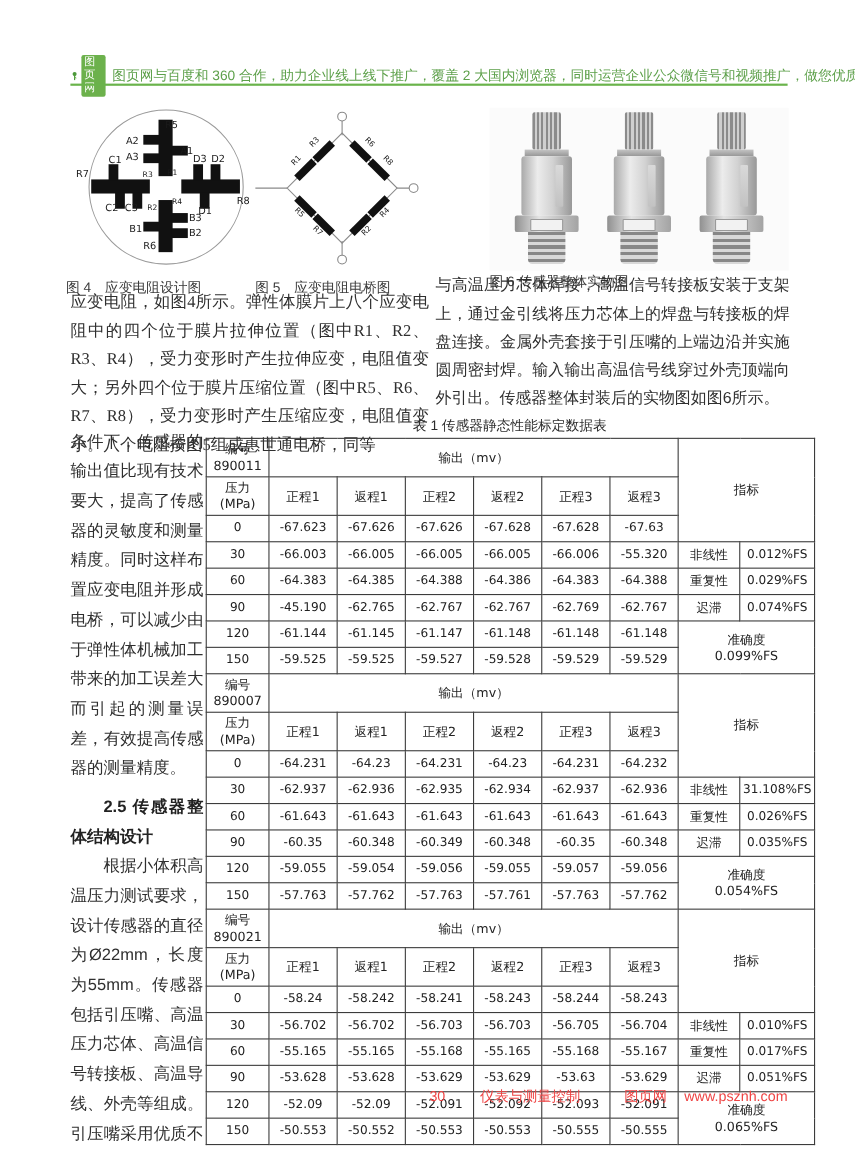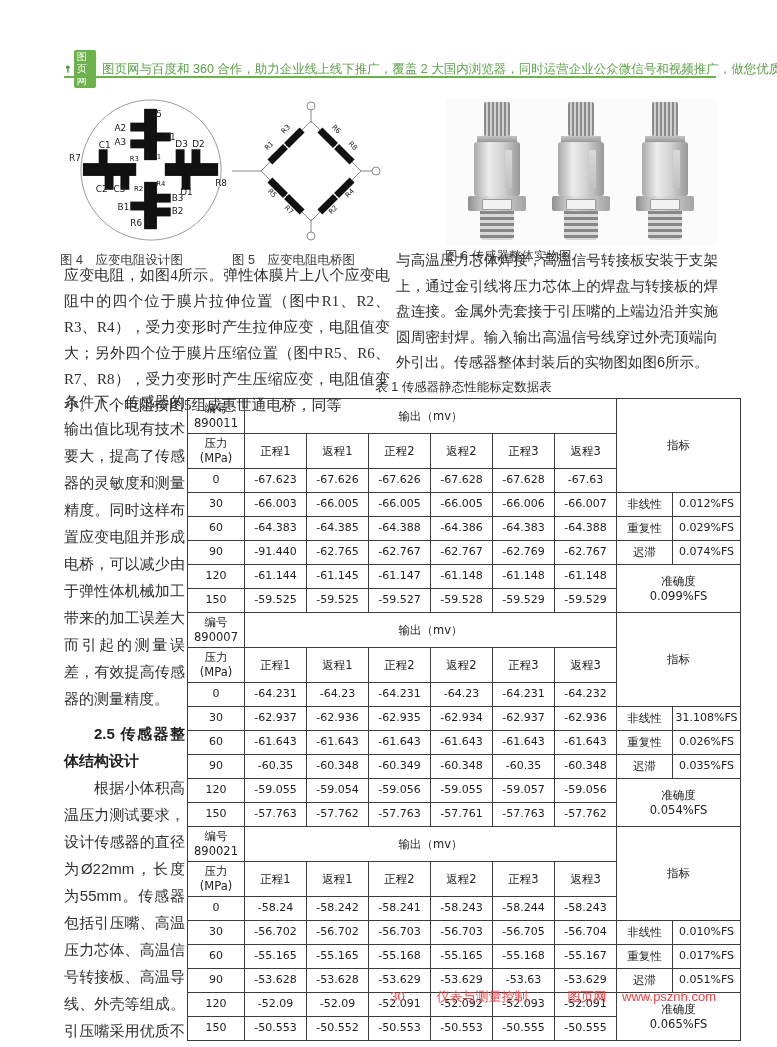--- a/index.html
+++ b/index.html
@@ -231,38 +231,38 @@
             <td>-67.628</td>
             <td>-67.63</td>
           </tr>
           <tr>
             <td>30</td>
             <td>-66.003</td>
             <td>-66.005</td>
             <td>-66.005</td>
             <td>-66.005</td>
             <td>-66.006</td>
-            <td>-66.007</td>
+            <td>-55.320</td>
             <td class="hdr">非线性</td>
             <td>0.012%FS</td>
           </tr>
           <tr>
             <td>60</td>
             <td>-64.383</td>
             <td>-64.385</td>
             <td>-64.388</td>
             <td>-64.386</td>
             <td>-64.383</td>
             <td>-64.388</td>
             <td class="hdr">重复性</td>
             <td>0.029%FS</td>
           </tr>
           <tr>
             <td>90</td>
-            <td>-91.440</td>
+            <td>-45.190</td>
             <td>-62.765</td>
             <td>-62.767</td>
             <td>-62.767</td>
             <td>-62.769</td>
             <td>-62.767</td>
             <td class="hdr">迟滞</td>
             <td>0.074%FS</td>
           </tr>
           <tr>
             <td>120</td>

